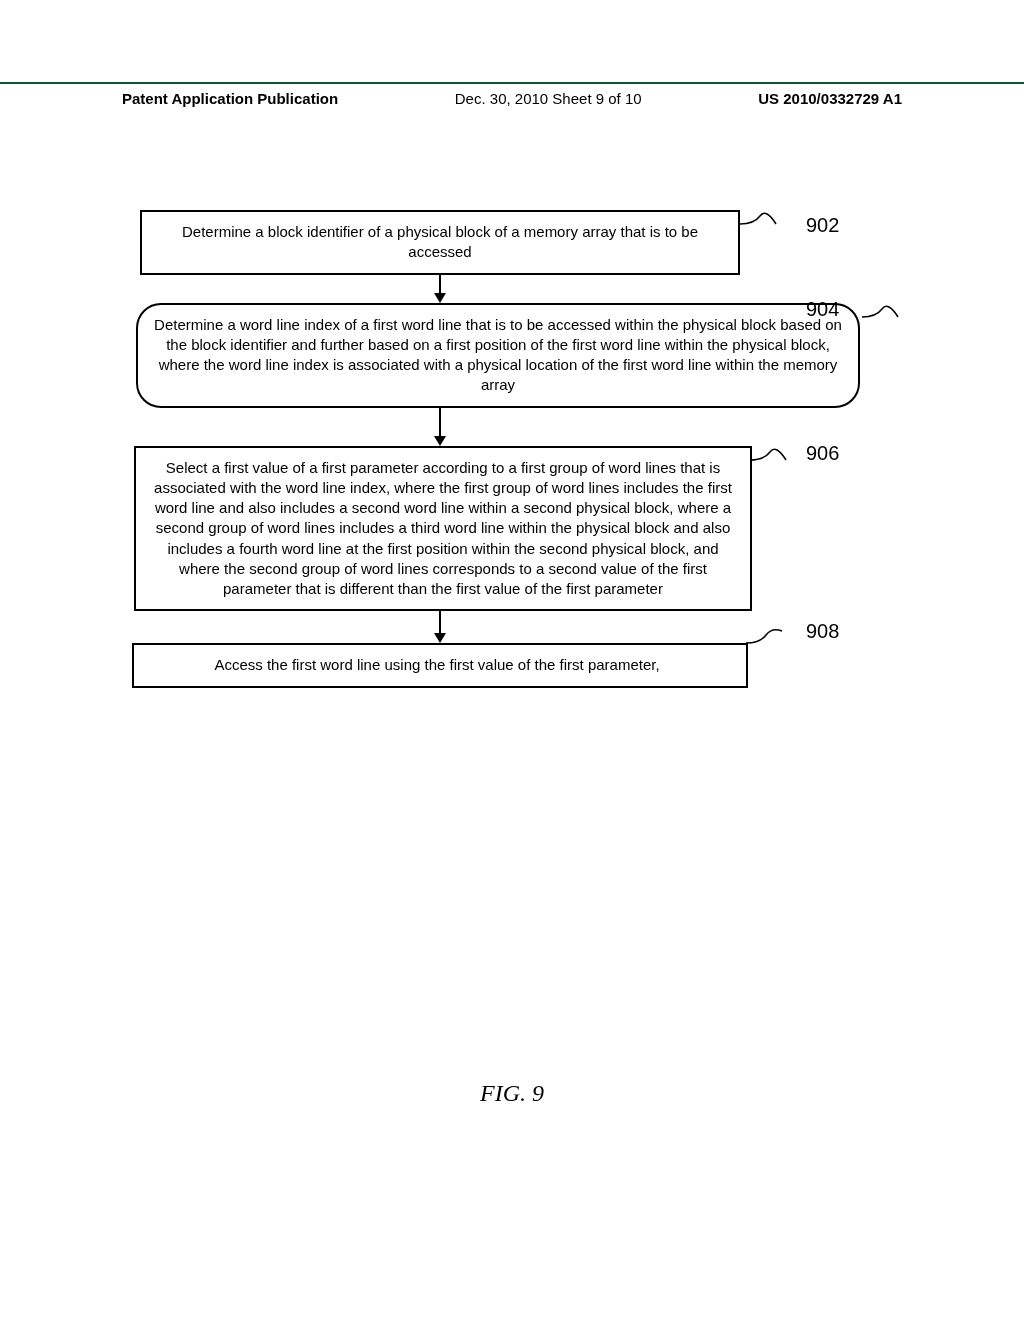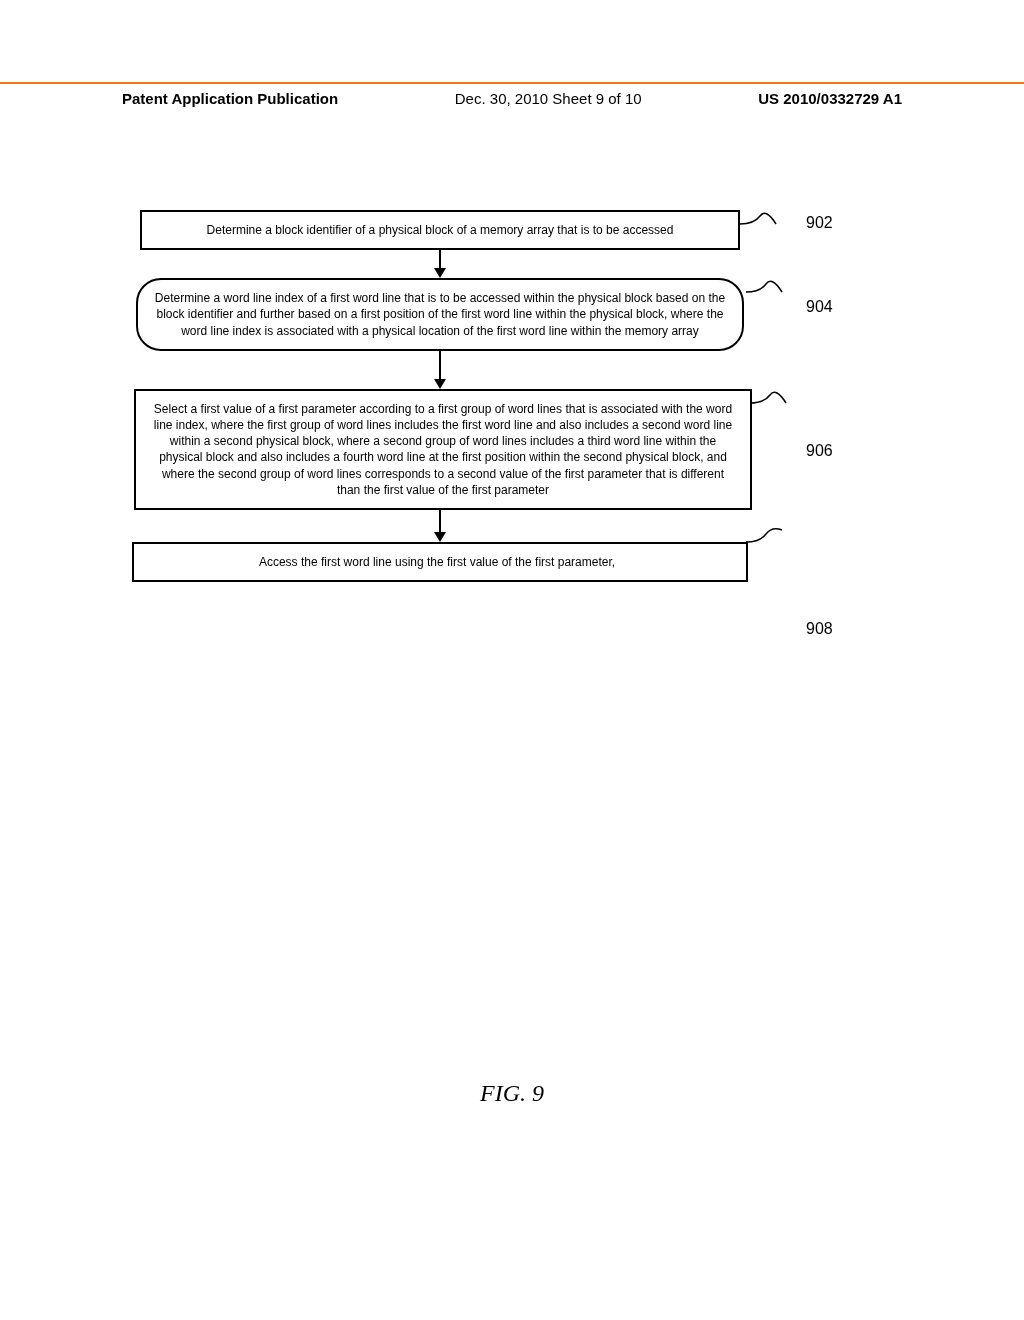--- a/index.html
+++ b/index.html
@@ -8,21 +8,21 @@
     background: #fff;
     width: 1024px;
     height: 1320px;
     position: relative;
   }
   .header {
     position: absolute;
     top: 82px;
     left: 0;
     width: 100%;
-    border-top: 2px solid #f97316;
+    border-top: 2px solid #14532d;
     padding-top: 6px;
   }
   .header-row {
     display: flex;
     justify-content: space-between;
     font-size: 15px;
     padding: 0 122px 0 122px;
   }
   .header-left { font-weight: bold; }
   .header-center { }
@@ -30,32 +30,32 @@
   .flowchart {
     position: absolute;
     top: 210px;
     left: 130px;
     width: 700px;
   }
   .box {
     border: 2px solid #000;
     padding: 10px 14px;
     text-align: center;
-    font-size: 12px;
+    font-size: 15px;
     line-height: 1.35;
     background: #fff;
     position: relative;
   }
   .box1 { width: 600px; margin-left: 10px; }
-  .box2 { width: 608px; margin-left: 6px; border-radius: 25px; }
+  .box2 { width: 724px; margin-left: 6px; border-radius: 25px; }
   .box3 { width: 618px; margin-left: 4px; }
   .box4 { width: 616px; margin-left: 2px; padding-left: 8px; }
   .label {
     position: absolute;
-    font-size: 16px;
+    font-size: 20px;
     left: 676px;
   }
   .connector {
     display: flex;
     flex-direction: column;
     align-items: center;
     margin-left: 10px;
     width: 600px;
   }
   .line-short {

